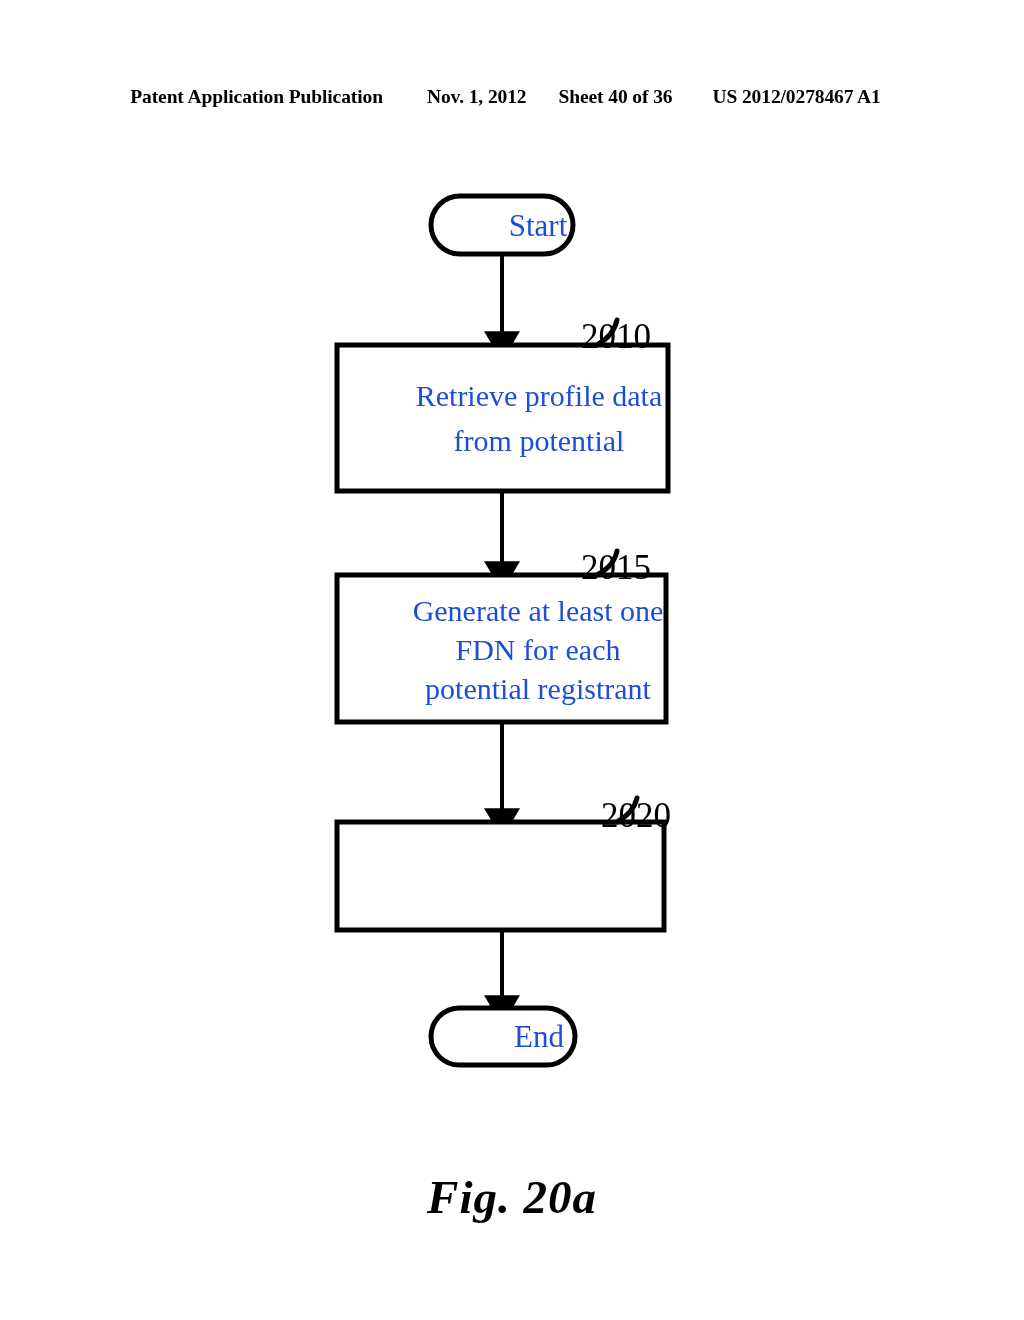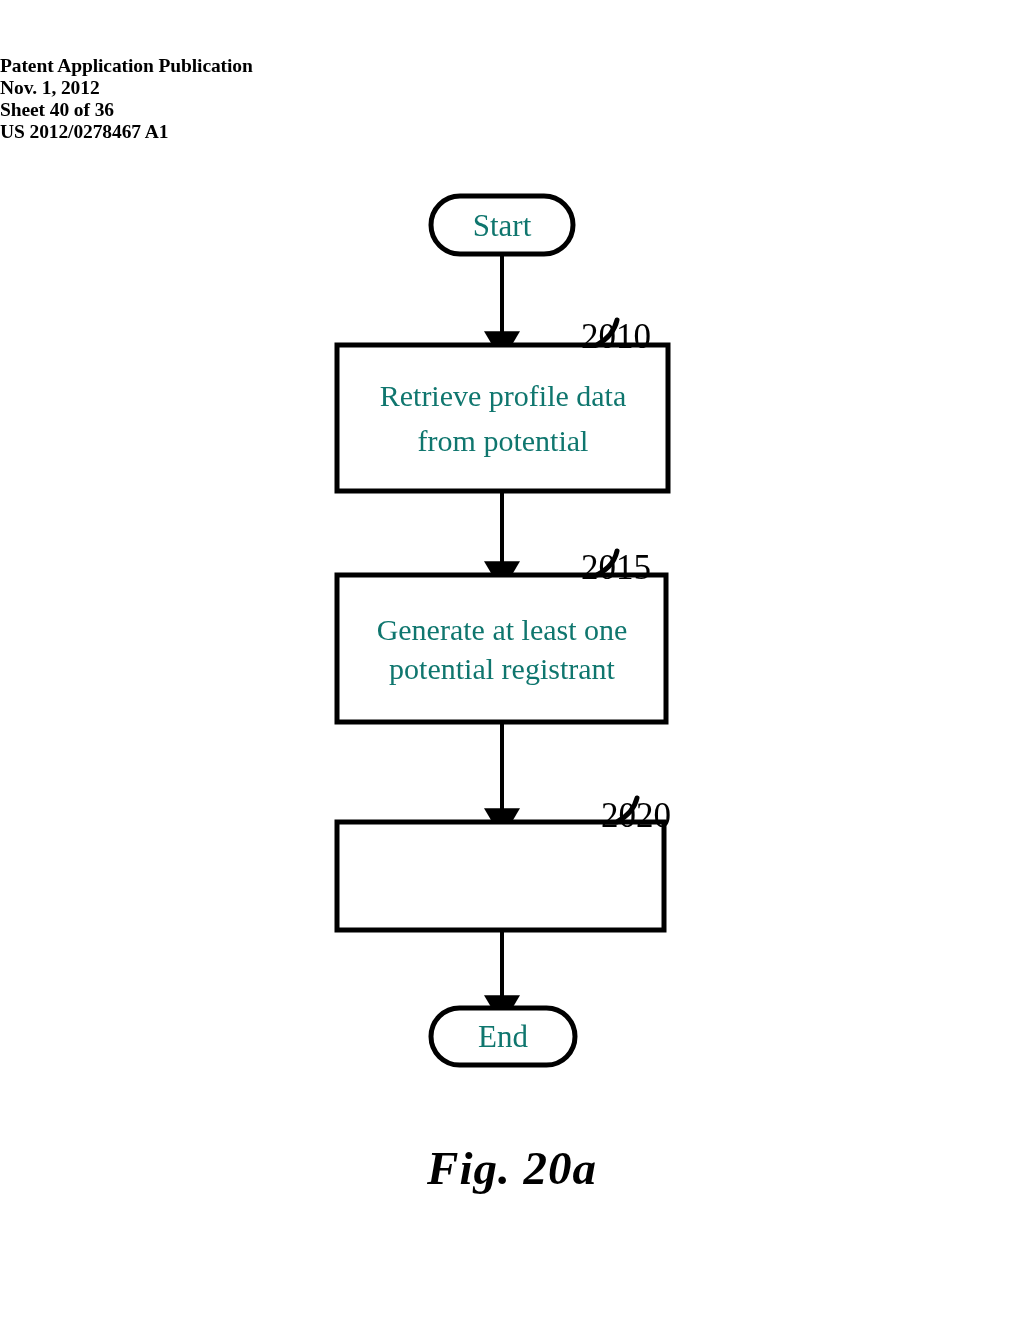--- a/index.html
+++ b/index.html
@@ -18,21 +18,21 @@
   }
 
   
   #page-header {
     position: absolute;
     top: 86px;
     left: 0;
     width: 1024px;
     height: 26px;
     display: flex;
-    flex-direction: column;
+    flex-direction: row;
     align-items: baseline;
     justify-content: center;
     font-family: "Liberation Serif", "DejaVu Serif", serif;
     font-weight: bold;
     font-size: 19.5px;
     letter-spacing: -0.1px;
     white-space: nowrap;
   }
   #page-header .hdr-pub      { margin-right: 44px; }
   #page-header .hdr-date     { margin-right: 32px; }
@@ -60,22 +60,23 @@
   .node-text {
     position: absolute;
     display: flex;
     flex-direction: column;
     align-items: center;
     justify-content: center;
     text-align: center;
     font-family: "Liberation Serif", "DejaVu Serif", serif;
     font-size: 30px;
     line-height: 1.30;
-    color: #0f766e;
+    color: #1d4ed8;
     pointer-events: none;
+    margin-left: 36px;
   }
   .node-text .line { display: block; white-space: nowrap; }
 
   .terminal-text { font-size: 31px; }
 
   
   #start-label {
     left: 430px;  top: 196px;  width: 144px;  height: 60px;
   }
   
@@ -107,21 +108,21 @@
     margin-top: 36px;
   }
   #ref-2010 { left: 581px; top: 283px; }
   #ref-2015 { left: 581px; top: 514px; }
   #ref-2020 { left: 601px; top: 762px; }
 
   
   #fig-caption {
     position: absolute;
     left: 0;
-    top: 1141px;
+    top: 1170px;
     width: 1024px;
     text-align: center;
     font-family: "Liberation Serif", "DejaVu Serif", serif;
     font-weight: bold;
     font-style: italic;
     font-size: 47px;
     letter-spacing: 1px;
     color: #000000;
   }
 </style>
@@ -174,20 +175,21 @@
     <span class="line">Start</span>
   </div>
 
   <div class="node-text" id="box1-label">
     <span class="line">Retrieve profile data</span>
     <span class="line">from potential</span>
   </div>
 
   <div class="node-text" id="box2-label">
     <span class="line">Generate at least one</span>
+    <span class="line">FDN for each</span>
     <span class="line">potential registrant</span>
   </div>
 
 
   <div class="node-text terminal-text" id="end-label">
     <span class="line">End</span>
   </div>
 
   <div class="ref-numeral" id="ref-2010">2010</div>
   <div class="ref-numeral" id="ref-2015">2015</div>

